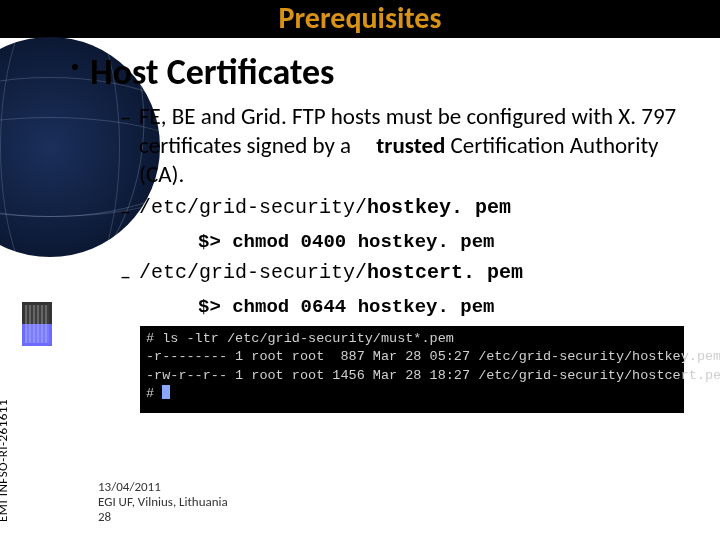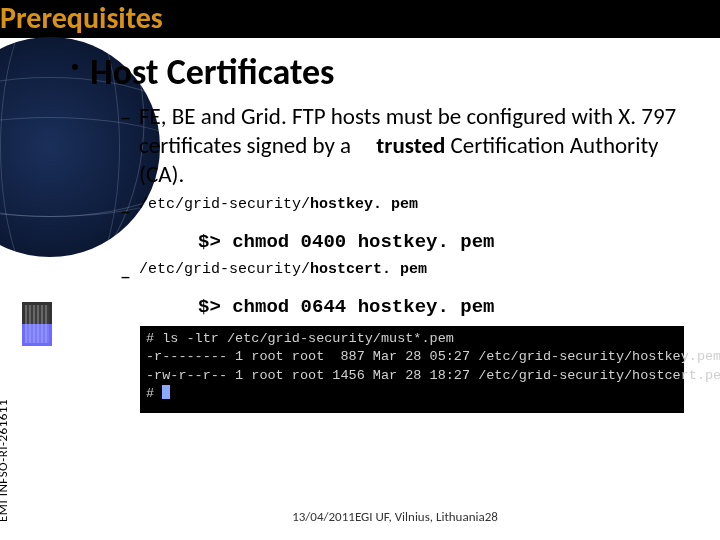--- a/index.html
+++ b/index.html
@@ -1,42 +1,42 @@
 <!DOCTYPE html>
 <html><head>
 <meta charset="utf-8">
 <style>
   * { margin: 0; padding: 0; box-sizing: border-box; }
   html, body { width: 720px; height: 540px; overflow: hidden; font-family: Calibri, Arial, sans-serif; background: #fff; }
   .slide { position: relative; width: 720px; height: 540px; background: #fff; }
   .header-band { position: absolute; top: 0; left: 0; width: 100%; height: 38px; background: #000; }
-  .header-title { position: absolute; top: 0; left: 0; width: 100%; text-align: left; font-size: 30px; font-weight: bold; color: #d99218; line-height: 36px; }
+  .header-title { position: absolute; top: 0; left: 0; width: 100%; text-align: center; font-size: 30px; font-weight: bold; color: #d99218; line-height: 36px; }
   .left-globe { position: absolute; top: 37px; left: -60px; width: 220px; height: 220px; border-radius: 50%; background: radial-gradient(circle at 50% 50%, #1a2f5a 0%, #0e1c3a 60%, #070e1f 100%); overflow: hidden; }
   .left-globe::before, .left-globe::after { content: ""; position: absolute; border: 1px solid rgba(180,200,230,.25); border-radius: 50%; }
   .left-globe::before { width: 260px; height: 260px; top: -20px; left: -20px; }
   .left-globe::after { width: 180px; height: 300px; top: -40px; left: 20px; transform: rotate(10deg); }
   .globe-line { position: absolute; border: 1px solid rgba(180,200,230,.22); border-radius: 50%; }
   .content { position: absolute; top: 50px; left: 72px; right: 20px; }
   .bullet-row { display: flex; align-items: flex-start; margin-bottom: 6px; }
   .dot { width: 6px; height: 6px; border-radius: 50%; background: #000; margin-top: 14px; margin-right: 12px; flex-shrink: 0; }
   .h1 { font-size: 36px; font-weight: bold; color: #000; }
   .sub-list { margin-left: 48px; }
   .sub-row { display: flex; align-items: flex-start; margin-top: 8px; }
   .dash { font-size: 22px; color: #000; margin-right: 8px; margin-top: 2px; flex-shrink: 0; }
   .sub-text { font-size: 23px; color: #000; line-height: 1.25; }
   .sub-text .bold { font-weight: bold; margin-left: 20px; }
-  .mono-line { font-family: "Courier New", monospace; font-size: 15px; color: #000; text-align: right; }
+  .mono-line { font-family: "Courier New", monospace; font-size: 20px; color: #000; text-align: right; }
   .mono-line .bold { font-weight: bold; }
   .cmd { margin-left: 78px; margin-top: 6px; font-family: "Courier New", monospace; font-size: 19px; font-weight: bold; color: #000000; }
   .terminal { margin: 8px 16px 0 20px; background: #000; color: #cfcfcf; font-family: Consolas, "Courier New", monospace; font-size: 13.5px; padding: 4px 6px 10px 6px; white-space: pre; line-height: 1.35; }
   .term-cursor { display: inline-block; width: 8px; height: 14px; background: #8aa8ff; vertical-align: -2px; }
   .sidebar-label { position: absolute; left: 10px; bottom: 18px; transform: rotate(-90deg); transform-origin: left bottom; font-size: 13px; color: #000; letter-spacing: .5px; }
   .sidebar-logo { position: absolute; left: 22px; top: 302px; width: 30px; height: 44px; background: linear-gradient(#333 0 50%, #6b6bff 50% 100%); }
   .sidebar-logo::after { content: ""; position: absolute; inset: 3px; background: repeating-linear-gradient(90deg, #fff 0 2px, transparent 2px 4px), linear-gradient(#333 0 50%, #6b6bff 50% 100%); mix-blend-mode: screen; opacity: .25; }
-  .footer { position: absolute; bottom: 16px; left: 0; width: 100%; display: flex; justify-content: center; padding: 0 28px 0 98px; font-size: 13px; color: #333; }
+  .footer { position: absolute; bottom: 16px; left: 0; width: 100%; display: flex; justify-content: space-between; padding: 0 28px 0 98px; font-size: 13px; color: #333; flex-direction: column; }
   .footer-right { color: #333; }
 </style>
 </head>
 <body>
 
 <div class="slide">
   <div class="header-band"></div>
   <div class="header-title">Prerequisites</div>
 
   <div class="left-globe">

